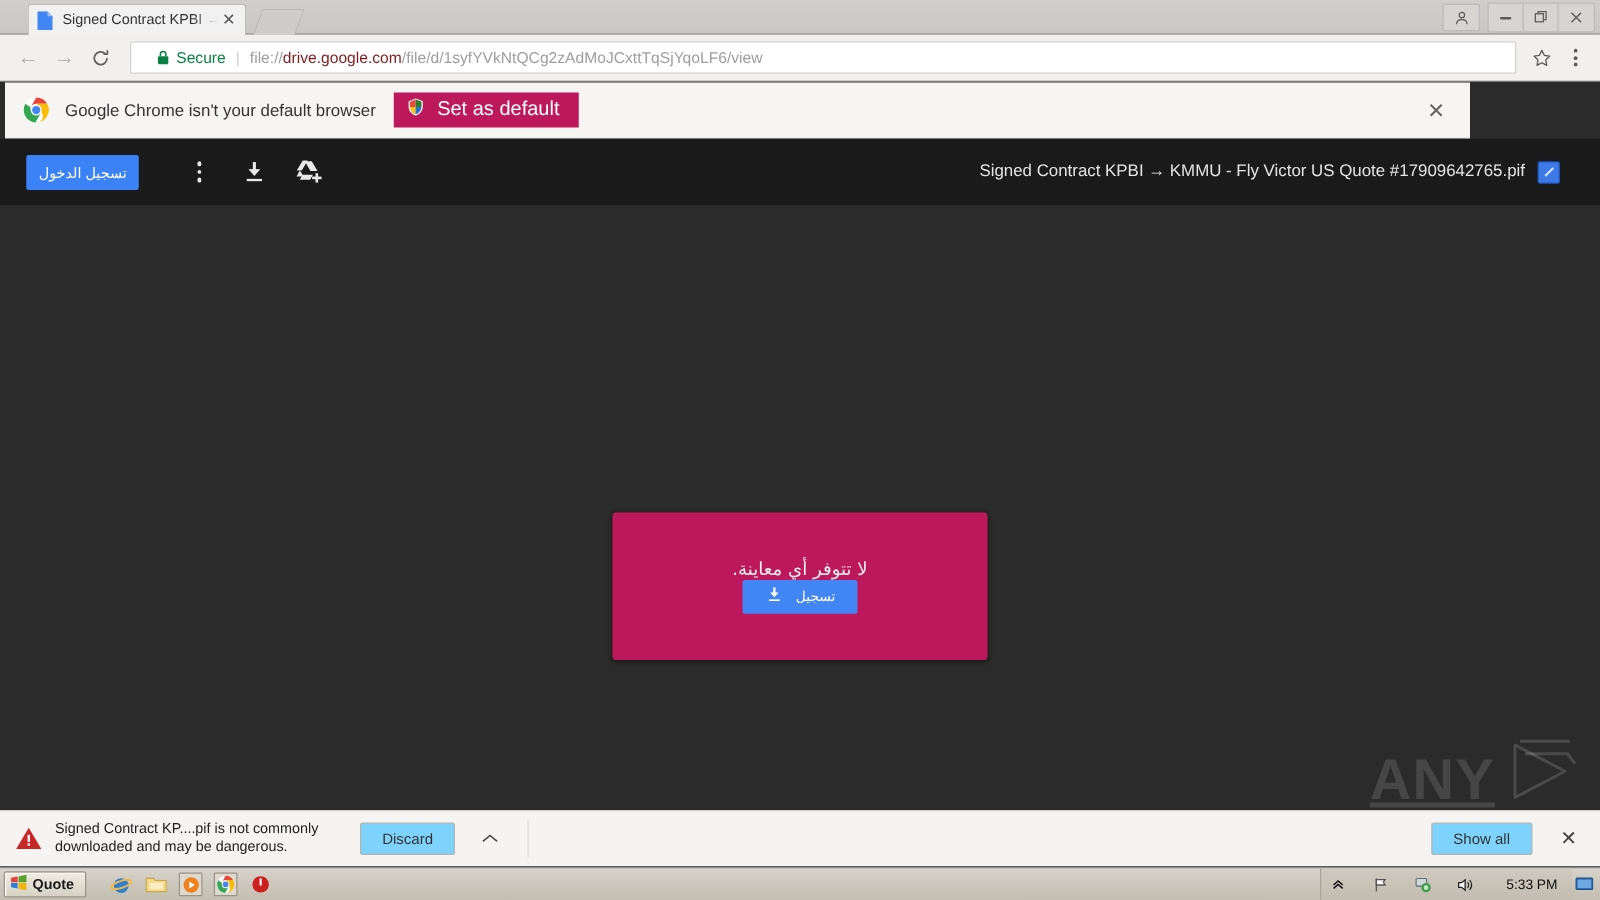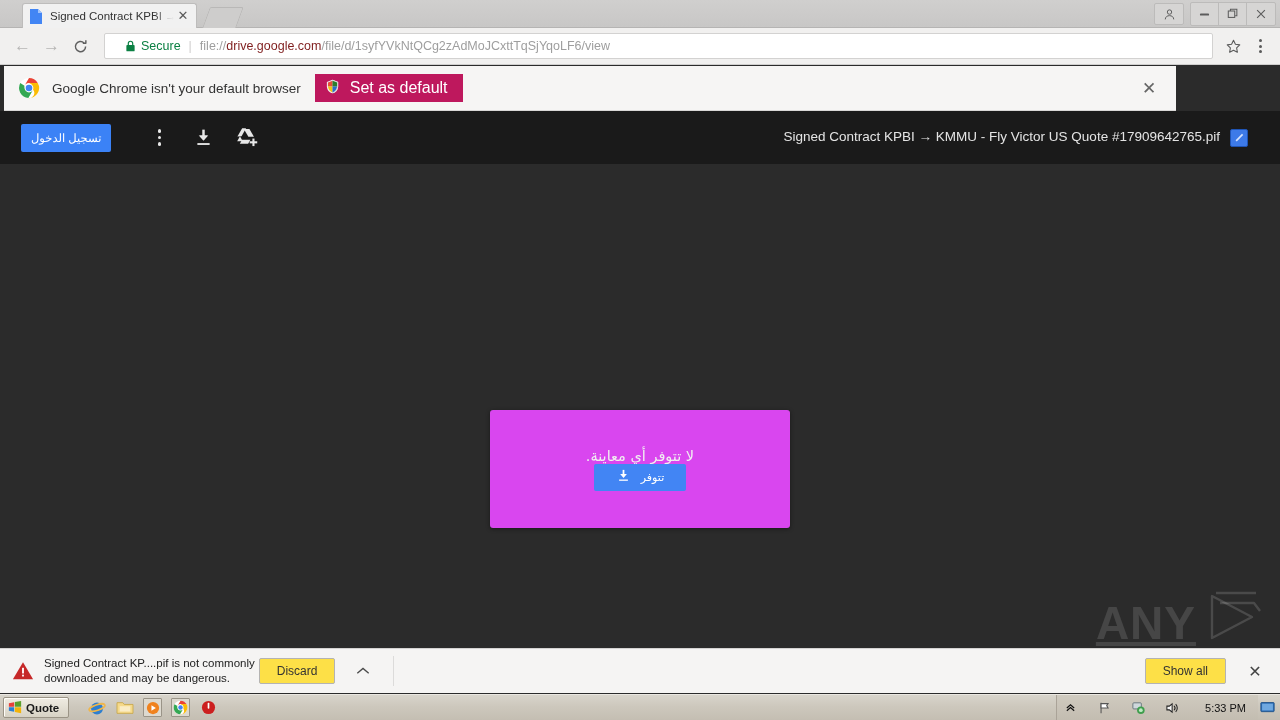--- a/index.html
+++ b/index.html
@@ -143,21 +143,21 @@
   }
   .drive-title { color: #e4e4e4; font-size: 13.5px; white-space: nowrap; }
   .file-badge {
     width: 18px; height: 18px; border-radius: 2px;
     background: #3d7ae8; display:flex; align-items:center; justify-content:center;
     border: 1px solid #1f54b5;
   }
 
   .nopreview-card {
     position: absolute; left: 490px; top: 299px; width: 300px; height: 118px;
-    background: #d946ef; border-radius: 3px;
+    background: #be185d; border-radius: 3px;
     display: flex; flex-direction: column; align-items: center;
     justify-content: center; 
     box-shadow: 0 1px 4px rgba(0,0,0,.45);
   }
   .nopreview-text {
     color: #f0f0f0; font-size: 14.5px; direction: rtl;
     font-family: "DejaVu Sans", sans-serif;
   }
   .download-btn {
     background: #4285f4; border: none; border-radius: 2px;
@@ -181,22 +181,22 @@
   .shelf {
     position: absolute; top: 648px; left: 0; width: 1280px; height: 45px;
     background: #f5f4f3; border-top: 1px solid #d4d3d2;
     display: flex; align-items: center; padding: 0 12px;
   }
   .warn-tri { width: 22px; height: 22px; margin-right: 10px; flex:0 0 22px; }
   .shelf-msg {
     font-size: 11.5px; color: #222; line-height: 15px; max-width: 230px;
   }
   .shelf-btn {
-    margin-left: 4px; height: 26px; padding: 0 17px;
-    background: #fde047; border: 1px solid #b4b3b2; border-radius: 2px;
+    margin-left: 33px; height: 26px; padding: 0 17px;
+    background: #7dd3fc; border: 1px solid #b4b3b2; border-radius: 2px;
     font-size: 12px; color: #333; cursor: pointer;
     font-family: "Liberation Sans", sans-serif;
   }
   .shelf-chev {
     margin-left: 14px; width: 28px; height: 26px; color: #4a4a4a;
     display: flex; align-items: center; justify-content: center; cursor: pointer;
   }
   .shelf-divider { width:1px; height: 30px; background:#dcdbda; margin-left: 16px; }
   .shelf-right { margin-left: auto; display: flex; }
   .shelf-close {
@@ -382,21 +382,21 @@
         <svg width="11" height="11" viewBox="0 0 14 14">
           <path d="M2 10.5L10.2 2.3l1.5 1.5L3.5 12z" fill="#d6e4ff"></path>
         </svg>
       </span>
     </div>
   </div>
 
   <div class="nopreview-card">
     <div class="nopreview-text">لا تتوفر أي معاينة.</div>
     <button class="download-btn">
-      <span>تتوفر</span>
+      <span>تسجيل</span>
       <span>
         <svg width="15" height="15" viewBox="0 0 24 24" fill="#ffffff">
           <rect x="10.6" y="3" width="2.8" height="8"></rect>
           <path d="M6.6 9.6h10.8L12 15.8z"></path>
           <rect x="5" y="18.4" width="14" height="2.1"></rect>
         </svg>
       </span>
     </button>
   </div>
 

